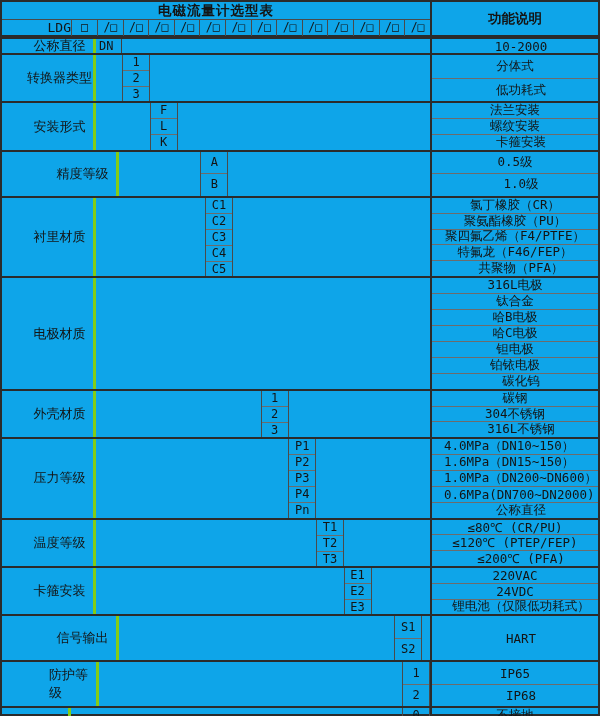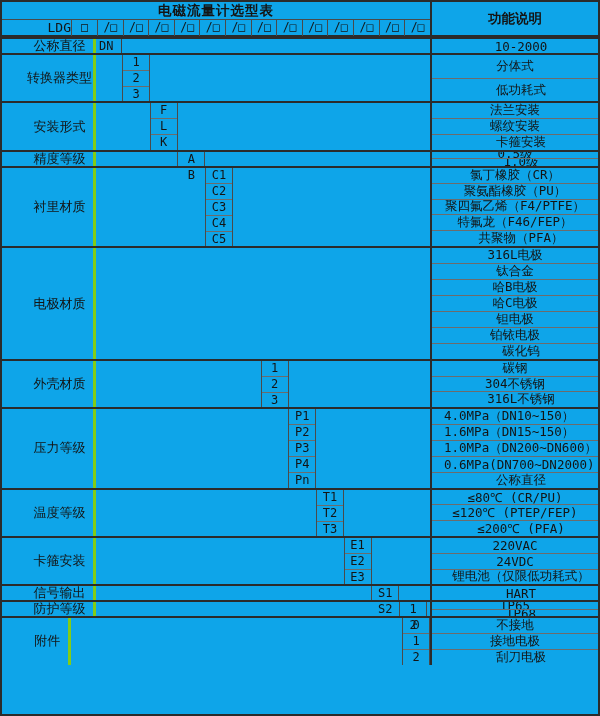--- a/index.html
+++ b/index.html
@@ -39,21 +39,21 @@
           border-bottom:1px solid #6c6c6c; display:flex; align-items:center; justify-content:center; }
   .code:last-child { border-bottom:none; }
   .descs { width:168px; flex:none; border-left:2px solid #2b2b2b; display:flex; flex-direction:column; }
   .desc { flex:1; text-align:center; font-size:12.5px; border-bottom:1px solid #6c6c6c;
           display:flex; align-items:center; justify-content:center;
           white-space:nowrap; overflow:hidden; }
   .desc:last-child { border-bottom:none;margin-left:12px; }
   .desc.al { justify-content:flex-start; padding-left:12px; }
 
   
-  .h1 { height:16.1px; } .h2 { height:16px; } .h3 { height:48.3px; }
+  .h1 { height:16.1px; } .h2 { height:46px;padding-left:23px; } .h3 { height:48.3px; }
   .h5 { height:80.5px; } .h7 { height:112.7px; }
 </style>
 </head>
 <body>
 
 <div class="table">
 
   <div class="header">
     <div class="header-left">
       <div class="title-row">电磁流量计选型表</div>

